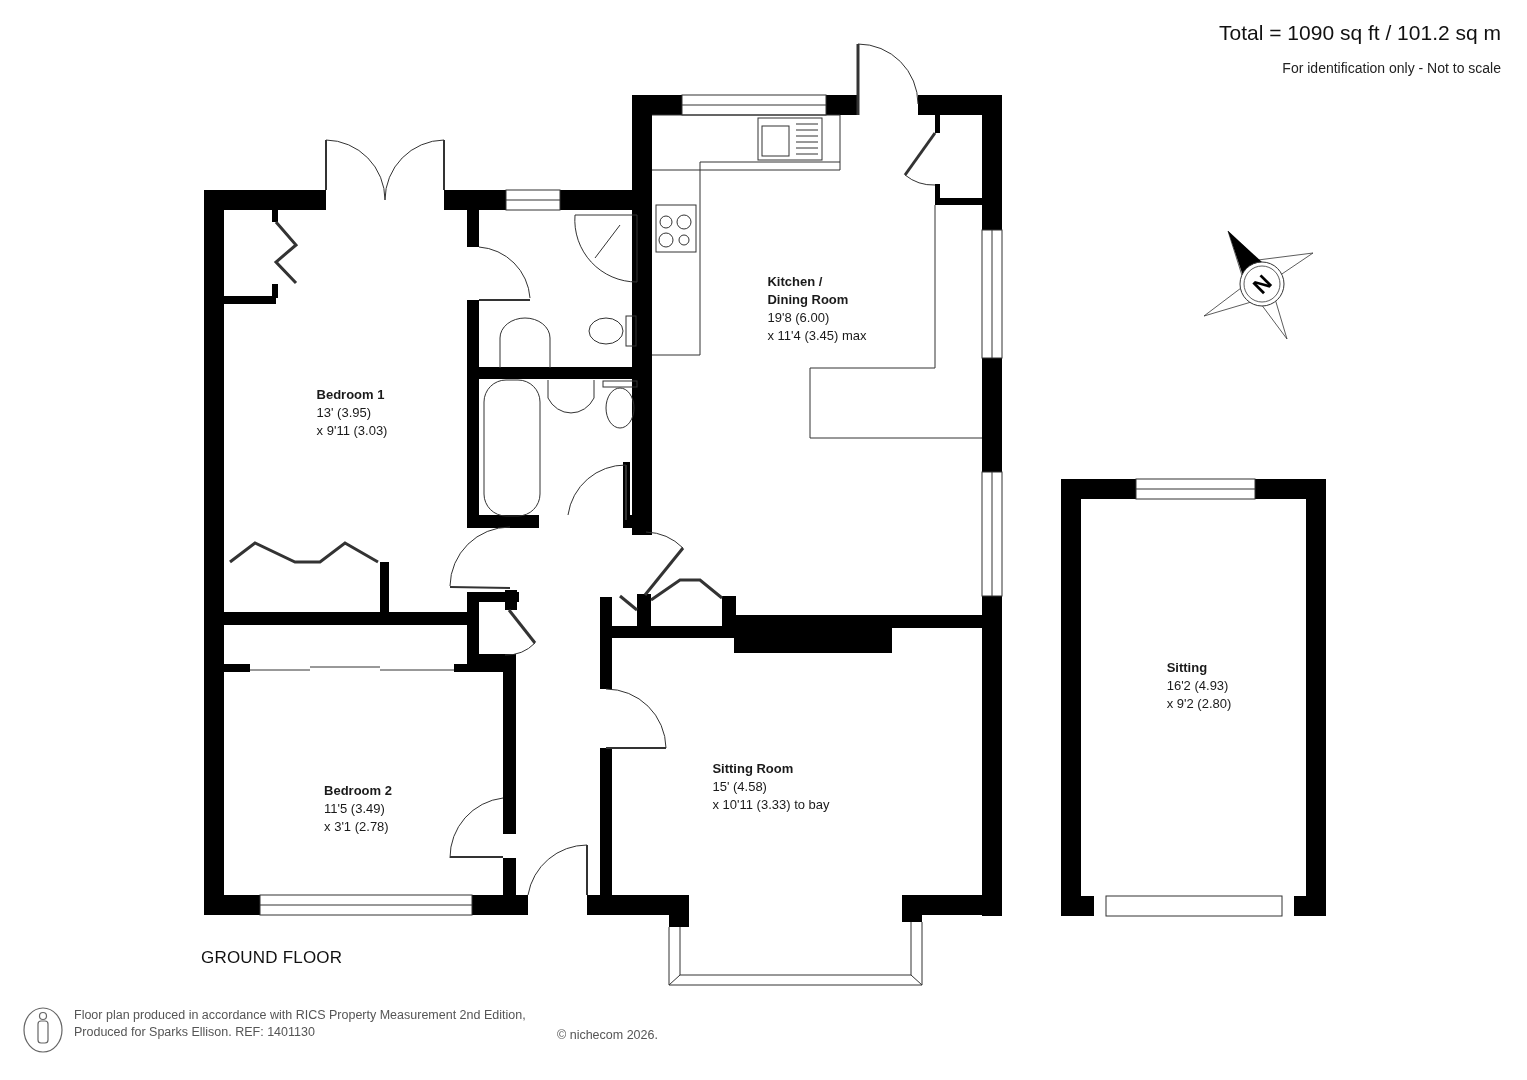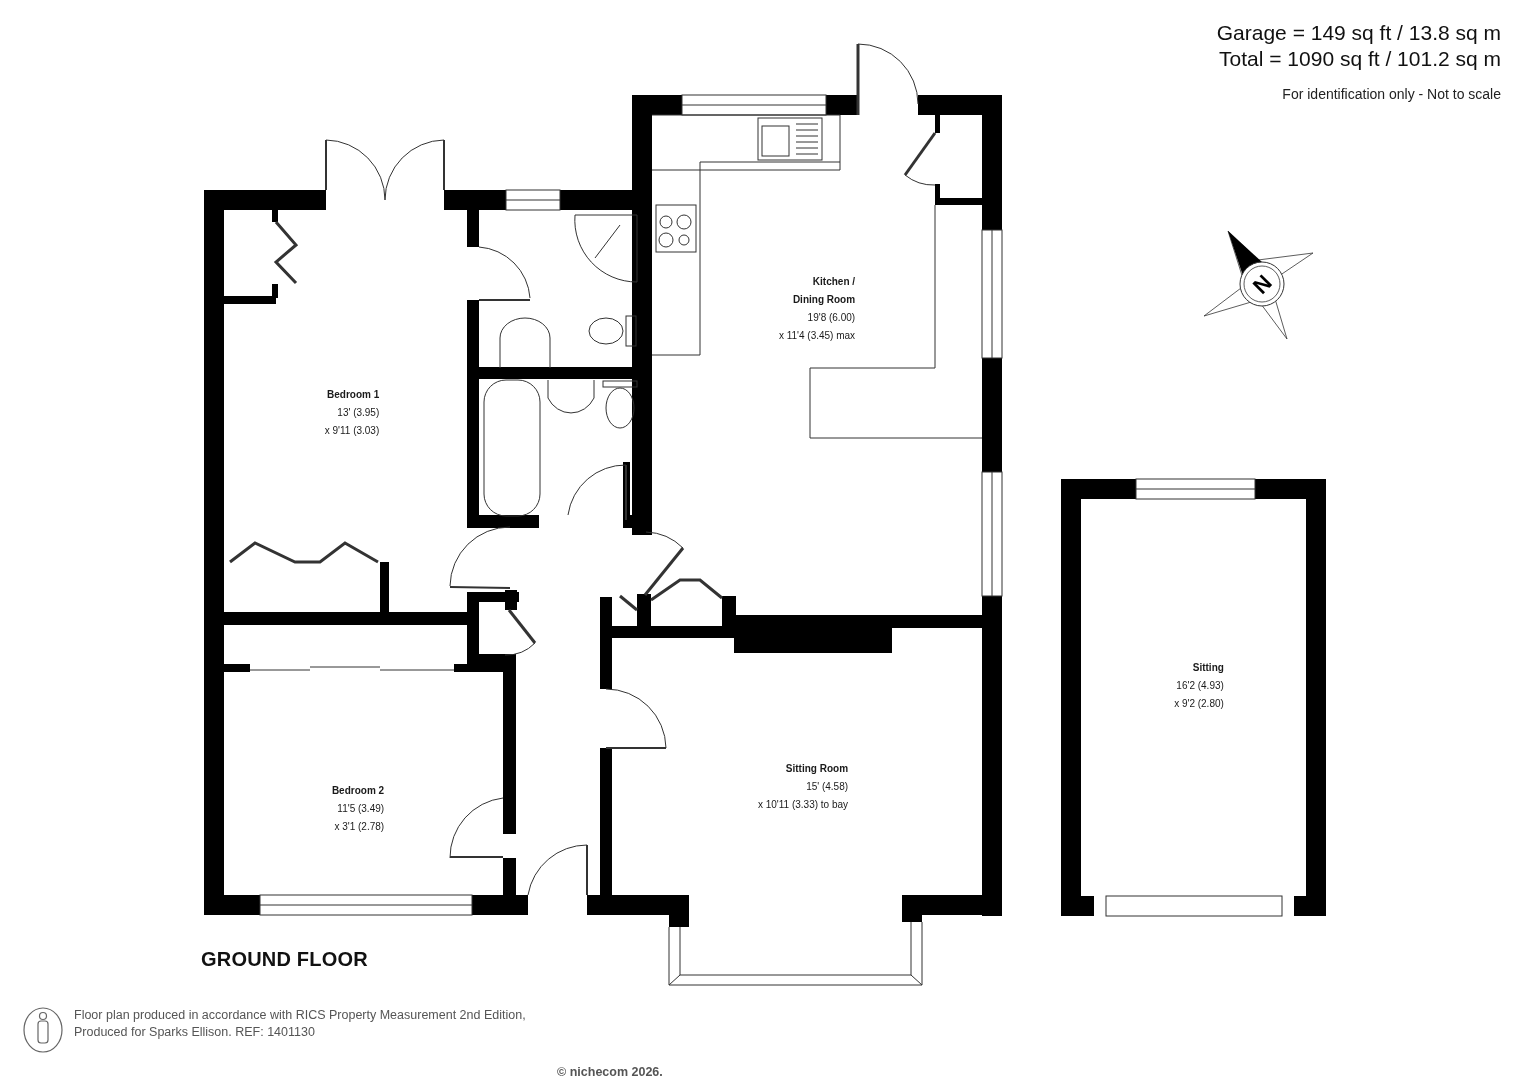--- a/index.html
+++ b/index.html
@@ -1,31 +1,30 @@
 <!DOCTYPE html>
 <html><head>
 <meta charset="utf-8">
 <style>
   html, body { margin: 0; padding: 0; background: #ffffff; }
   body { width: 1527px; height: 1080px; position: relative; overflow: hidden; font-family: "Liberation Sans", sans-serif; color: #111; }
   .area-block { position: absolute; right: 26px; top: 20px; text-align: right; }
   .area-line { font-size: 21px; line-height: 26px; color: #111; }
   .area-note { font-size: 14px; line-height: 20px; margin-top: 12px; color: #222; }
   svg.plan { position: absolute; left: 0; top: 0; }
-  .room-label { position: absolute; text-align: right; transform: translateX(-50%); font-size: 10px; line-height: 18px; color: #1a1a1a; white-space: nowrap; }
+  .room-label { position: absolute; text-align: left; transform: translateX(-50%); font-size: 13px; line-height: 18px; color: #1a1a1a; white-space: nowrap; }
   .room-name { font-weight: bold; }
-  .floor-title { position: absolute; left: 201px; top: 948px; font-weight: bold; font-size: 20px; letter-spacing: 0.2px; }
+  .floor-title { position: absolute; left: 201px; top: 948px; font-weight: normal; font-size: 17px; letter-spacing: 0.2px; }
   .footer { position: absolute; left: 74px; top: 1007px; font-size: 12.5px; line-height: 16.5px; color: #555; }
-  .copyright { position: absolute; left: 557px; top: 1065px; font-size: 12.5px; color: #555; font-weight: bold; }
+  .copyright { position: absolute; left: 557px; top: 1028px; font-size: 12.5px; color: #555; }
 </style>
 </head>
 <body>
 
 <div class="area-block">
-  <div class="area-line">Garage = 149 sq ft / 13.8 sq m</div>
   <div class="area-line">Total = 1090 sq ft / 101.2 sq m</div>
   <div class="area-note">For identification only - Not to scale</div>
 </div>
 
 <svg class="plan" width="1527" height="1080" viewBox="0 0 1527 1080">
   <g fill="#000">
 
     <rect x="204" y="190" width="20" height="725"></rect>
     <rect x="204" y="190" width="122" height="20"></rect>
     <rect x="444" y="190" width="62" height="20"></rect>
@@ -212,21 +211,21 @@
 <div class="room-label" style="left:352px; top:386px;">
   <div class="room-name">Bedroom 1</div>
   <div>13' (3.95)</div>
   <div>x 9'11 (3.03)</div>
 </div>
 <div class="room-label" style="left:358px; top:748px;margin-top:34px;">
   <div class="room-name">Bedroom 2</div>
   <div>11'5 (3.49)</div>
   <div>x 3'1 (2.78)</div>
 </div>
-<div class="room-label" style="left:803px; top:760px;">
+<div class="room-label" style="left:771px; top:760px;">
   <div class="room-name">Sitting Room</div>
   <div>15' (4.58)</div>
   <div>x 10'11 (3.33) to bay</div>
 </div>
 <div class="room-label" style="left:1199px; top:659px;">
   <div class="room-name">Sitting</div>
   <div>16'2 (4.93)</div>
   <div>x 9'2 (2.80)</div>
 </div>
 

